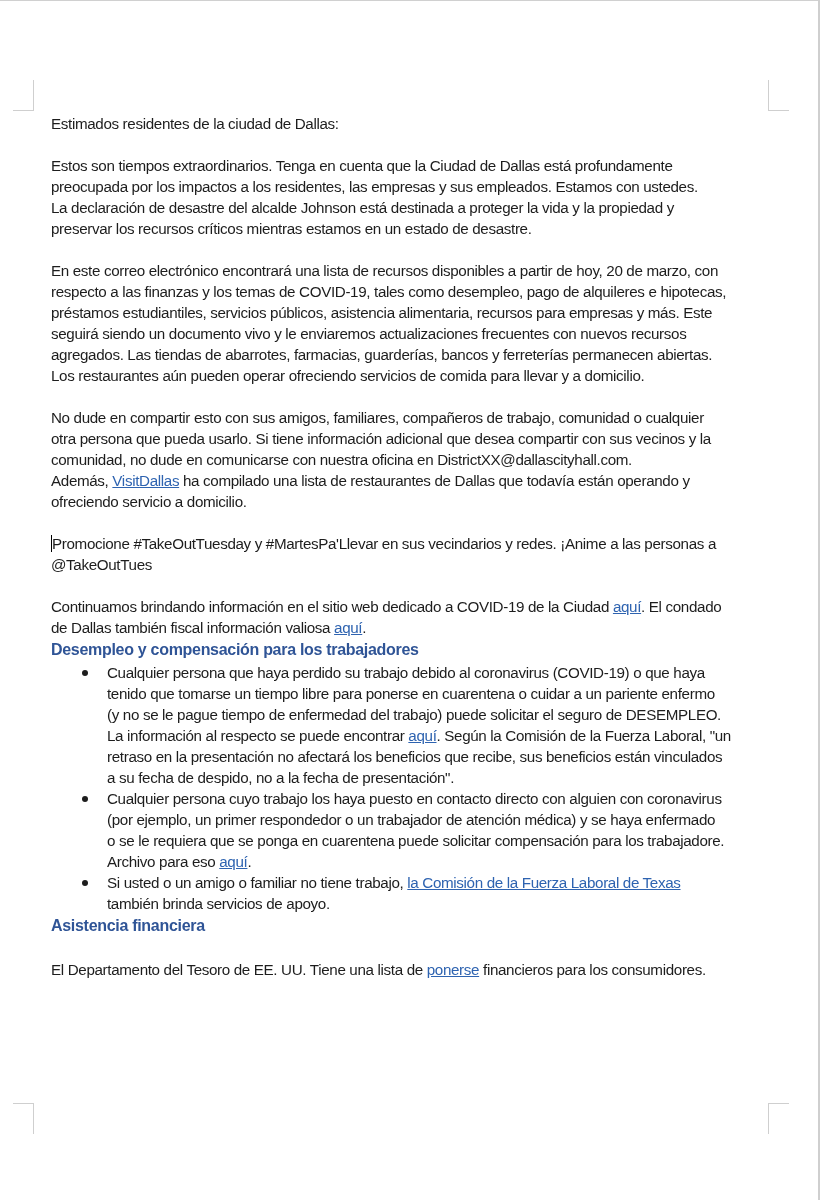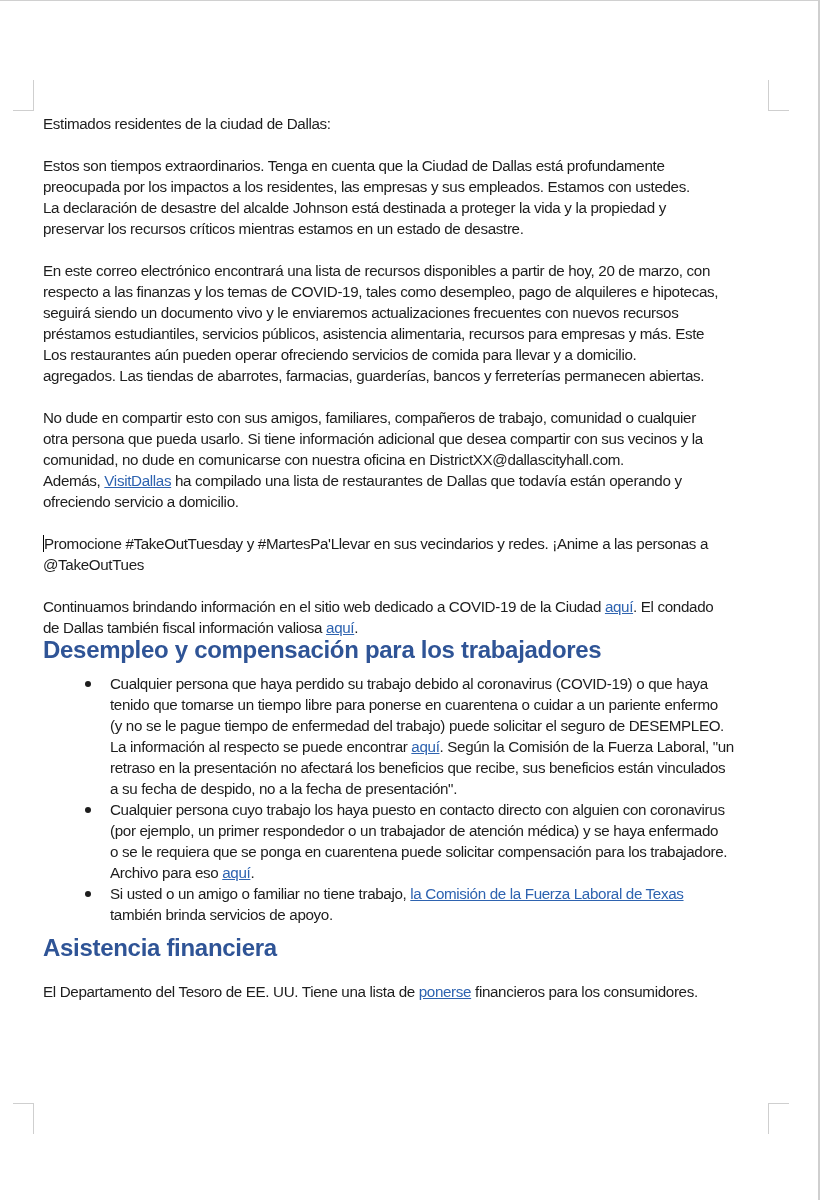--- a/index.html
+++ b/index.html
@@ -11,33 +11,33 @@
     position: relative;
   }
   .page-edge-top { position: absolute; left: 0; top: 0; width: 820px; height: 1px; background: #d0d0d0; }
   .page-edge-right { position: absolute; right: 0; top: 0; width: 2px; height: 1200px; background: #cfcfcf; }
   .crop { position: absolute; width: 20px; height: 30px; }
   .crop.tl { left: 13px; top: 80px; border-right: 1px solid #cfcfcf; border-bottom: 1px solid #cfcfcf; }
   .crop.tr { left: 768px; top: 80px; border-left: 1px solid #cfcfcf; border-bottom: 1px solid #cfcfcf; }
   .crop.bl { left: 13px; top: 1103px; border-right: 1px solid #cfcfcf; border-top: 1px solid #cfcfcf; }
   .crop.br { left: 768px; top: 1103px; border-left: 1px solid #cfcfcf; border-top: 1px solid #cfcfcf; }
   .doc {
-    position: absolute; left: 43px; top: 113px; width: 715px;
+    position: absolute; left: 51px; top: 113px; width: 715px;
     font-size: 15.2px; line-height: 21px; letter-spacing: -0.35px;
   }
   .doc p { margin: 0; }
   .gap { height: 21px; }
   a, .link { color: #2e63b0; text-decoration: underline; }
   h2.heading {
-    margin: 0; font-size: 24px; line-height: 24px; font-weight: bold; color: #2f5496;
+    margin: 0; font-size: 16px; line-height: 24px; font-weight: bold; color: #2f5496;
     letter-spacing: -0.3px;
   }
   .h1pad { margin-top: 8px; }
   .h2pad { margin-top: 10px; }
-  ul.bullets { list-style: none; margin: 11px; padding: 0; }
+  ul.bullets { list-style: none; margin: 0; padding: 0; }
   ul.bullets li { position: relative; padding-left: 56px; }
   ul.bullets li .bullet {
     position: absolute; left: 31px; top: 8px; width: 6px; height: 6px; border-radius: 50%; background: #1d1d1d;
   }
   .cursor {
     display: inline-block; width: 1px; height: 17px; background: #000; vertical-align: -3px; margin-right: 0px;
   }
 </style>
 </head>
 <body>
@@ -57,24 +57,24 @@
     <p>Estos son tiempos extraordinarios. Tenga en cuenta que la Ciudad de Dallas está profundamente</p>
     <p>preocupada por los impactos a los residentes, las empresas y sus empleados. Estamos con ustedes.</p>
     <p>La declaración de desastre del alcalde Johnson está destinada a proteger la vida y la propiedad y</p>
     <p>preservar los recursos críticos mientras estamos en un estado de desastre.</p>
   </div>
   <div class="gap"></div>
 
   <div>
     <p>En este correo electrónico encontrará una lista de recursos disponibles a partir de hoy, 20 de marzo, con</p>
     <p>respecto a las finanzas y los temas de COVID-19, tales como desempleo, pago de alquileres e hipotecas,</p>
+    <p>préstamos estudiantiles, servicios públicos, asistencia alimentaria, recursos para empresas y más. Este</p>
     <p>seguirá siendo un documento vivo y le enviaremos actualizaciones frecuentes con nuevos recursos</p>
-    <p>préstamos estudiantiles, servicios públicos, asistencia alimentaria, recursos para empresas y más. Este</p>
+    <p>agregados. Las tiendas de abarrotes, farmacias, guarderías, bancos y ferreterías permanecen abiertas.</p>
     <p>Los restaurantes aún pueden operar ofreciendo servicios de comida para llevar y a domicilio.</p>
-    <p>agregados. Las tiendas de abarrotes, farmacias, guarderías, bancos y ferreterías permanecen abiertas.</p>
   </div>
   <div class="gap"></div>
 
   <div>
     <p>No dude en compartir esto con sus amigos, familiares, compañeros de trabajo, comunidad o cualquier</p>
     <p>otra persona que pueda usarlo. Si tiene información adicional que desea compartir con sus vecinos y la</p>
     <p>comunidad, no dude en comunicarse con nuestra oficina en DistrictXX@dallascityhall.com.</p>
     <p><span>Además, </span><a>VisitDallas</a><span> ha compilado una lista de restaurantes de Dallas que todavía están operando y</span></p>
     <p>ofreciendo servicio a domicilio.</p>
   </div>

